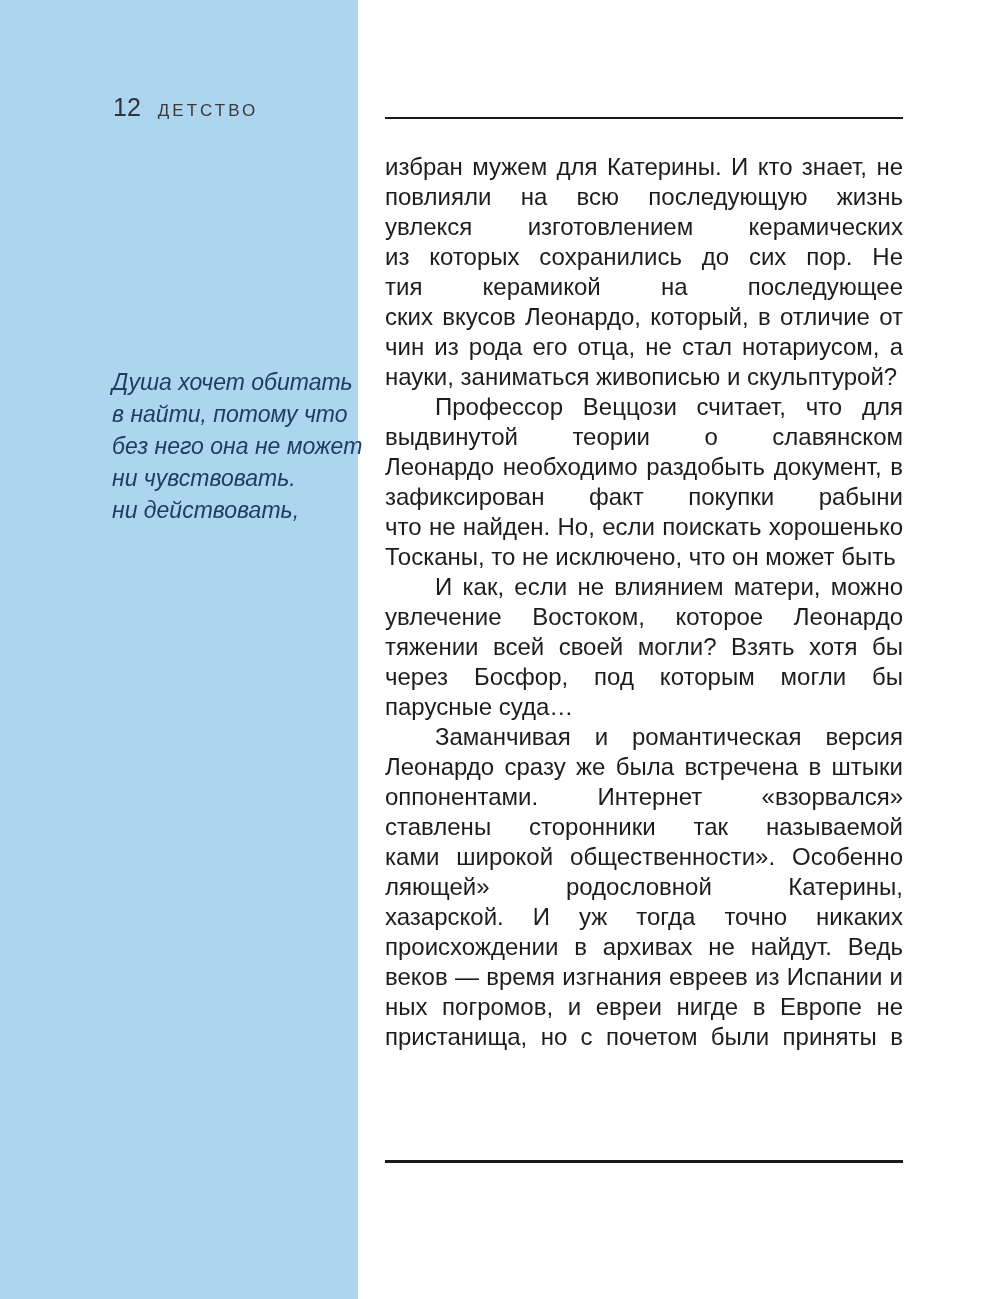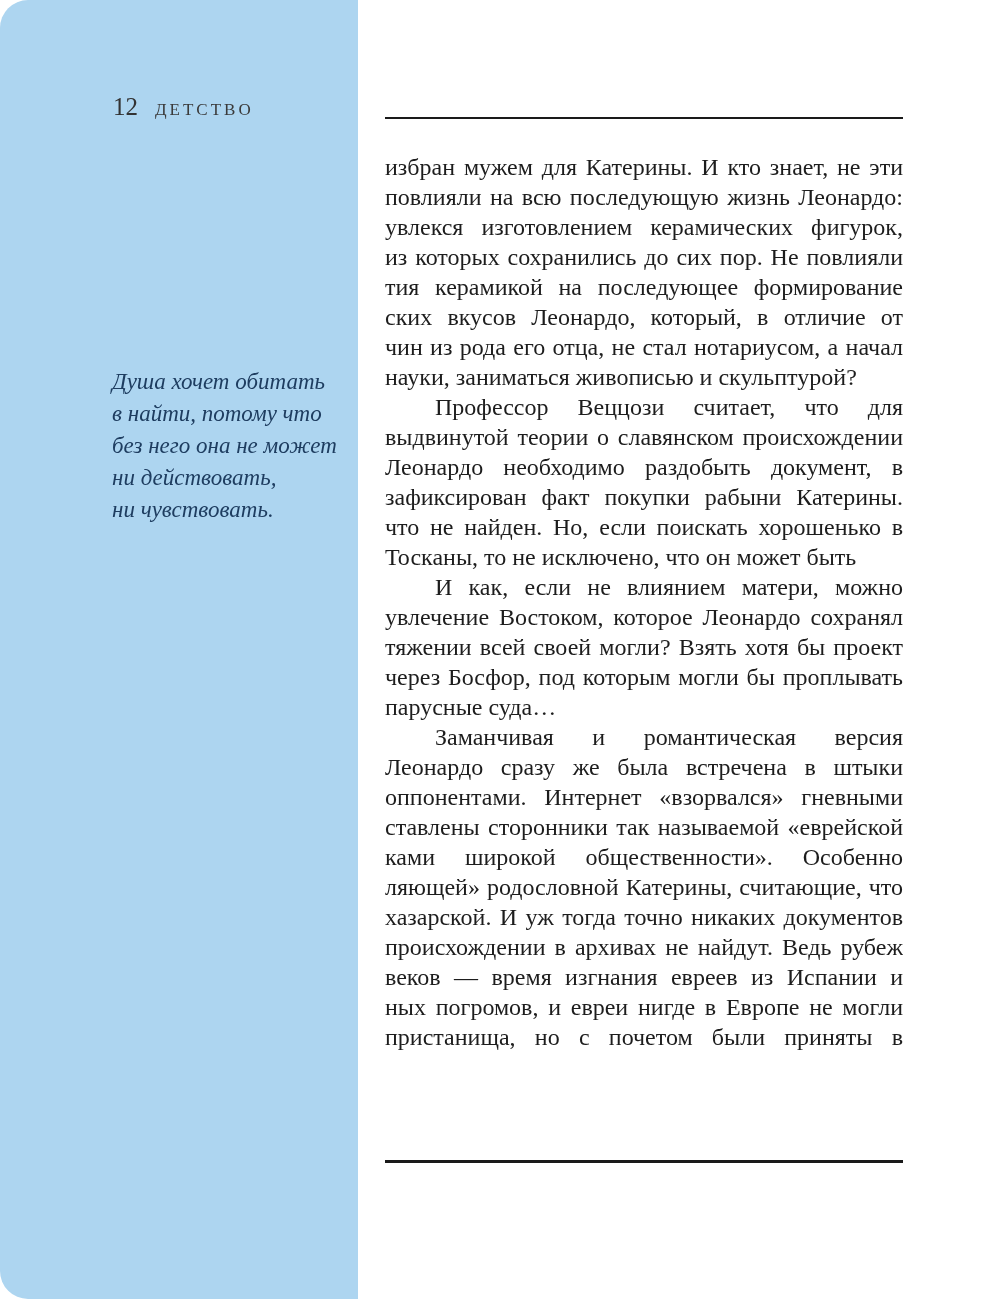--- a/index.html
+++ b/index.html
@@ -6,22 +6,21 @@
     margin: 0;
     padding: 0;
     background: #ffffff;
   }
   .page {
     position: relative;
     width: 986px;
     height: 1299px;
     background: #ffffff;
     overflow: hidden;
-    font-family: Liberation Serif, serif;
-    border-radius: 28px;
+    font-family: Liberation Sans, sans-serif;
   }
 
   
   .sidebar {
     position: absolute;
     left: 0;
     top: 0;
     width: 358px;
     height: 1299px;
     background: #add5f0;
@@ -103,22 +102,22 @@
 <div class="page">
 
   <aside class="sidebar" style="background: rgb(173, 213, 240);">
     <div class="page-header" style="color: rgb(58, 58, 58);">
       <span class="page-number">12</span><span class="chapter-title">ДЕТСТВО</span>
     </div>
     <div class="quote" id="quote" style="color: rgb(30, 61, 96);">
         <div class="quote-line">Душа хочет обитать</div>
         <div class="quote-line">в найти, потому что</div>
         <div class="quote-line">без него она не может</div>
+        <div class="quote-line">ни чувствовать.</div>
         <div class="quote-line">ни действовать,</div>
-        <div class="quote-line">ни чувствовать.</div>
       </div>
   </aside>
 
   <main class="content">
     <div class="rule rule-top" style="background: rgb(26, 26, 26);"></div>
     <div class="body-text" id="body-text" style="color: rgb(29, 29, 29);">
         <div class="para">
           <div class="line j">избран мужем для Катерины. И кто знает, не эти ли печи</div>
           <div class="line j">повлияли на всю последующую жизнь Леонардо: мальчик</div>
           <div class="line j">увлекся изготовлением керамических фигурок, некоторые</div>

